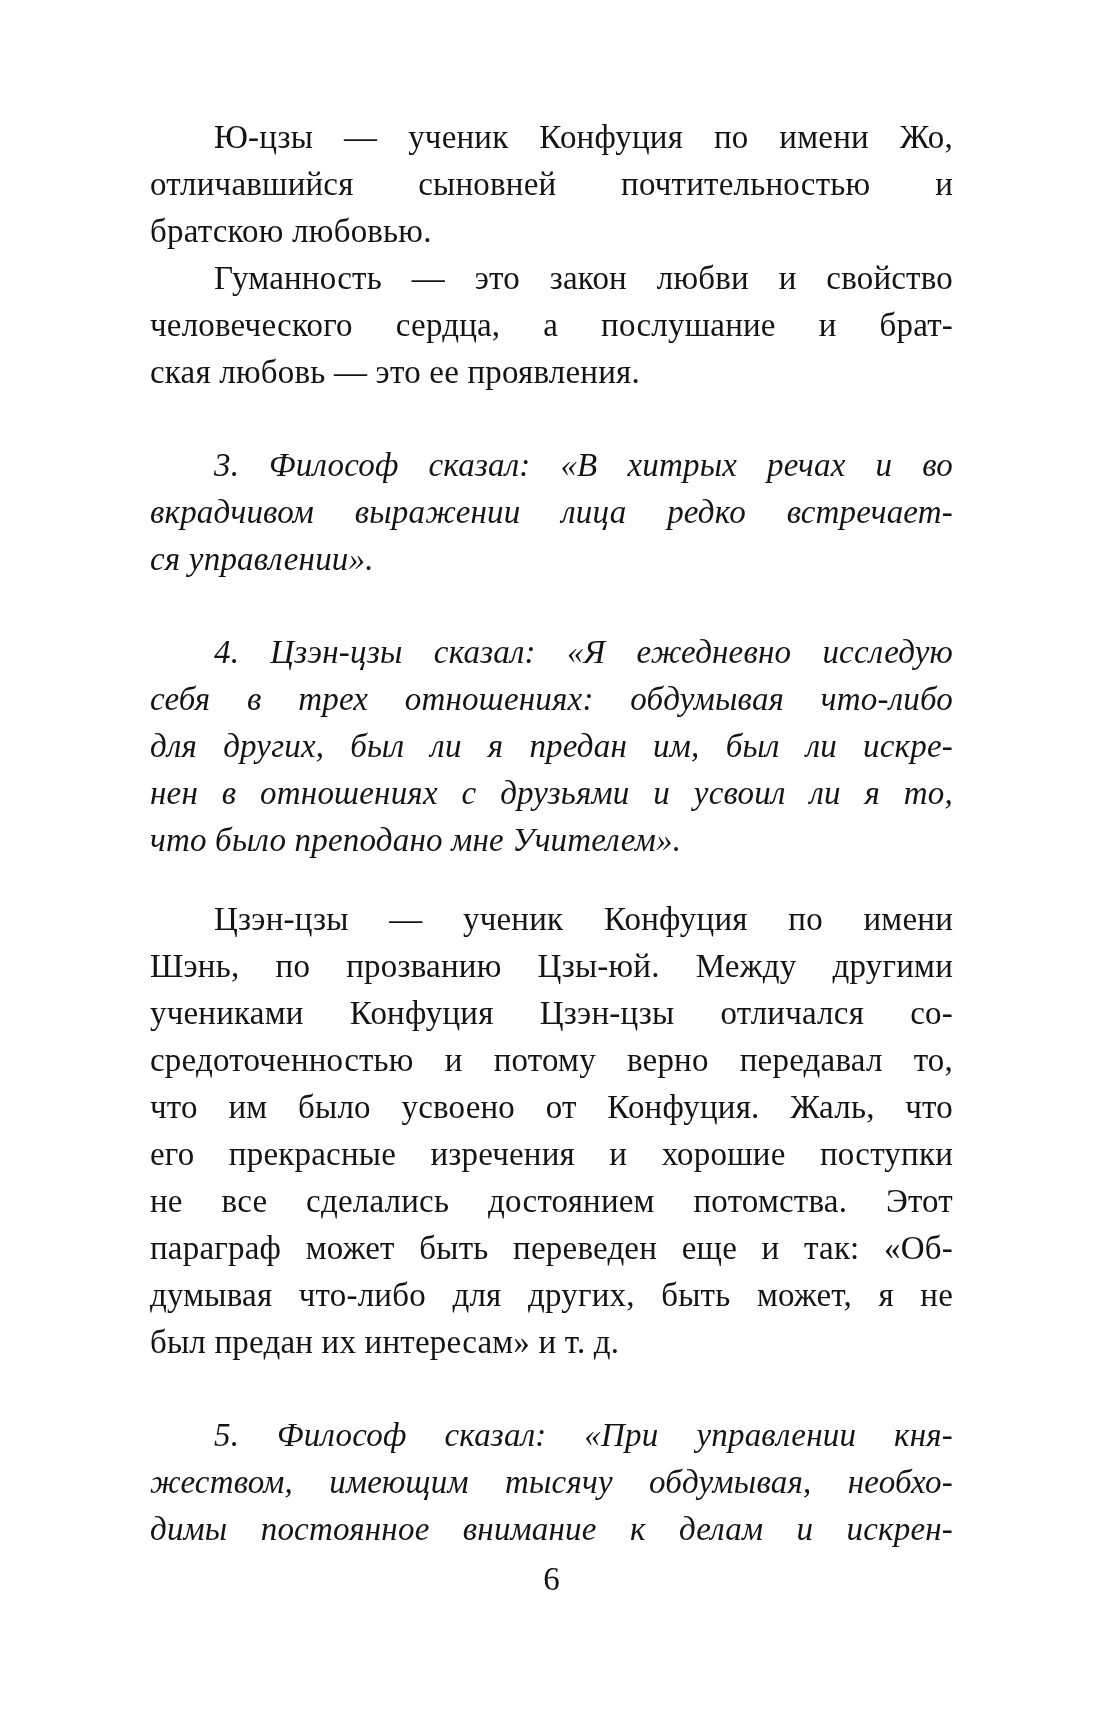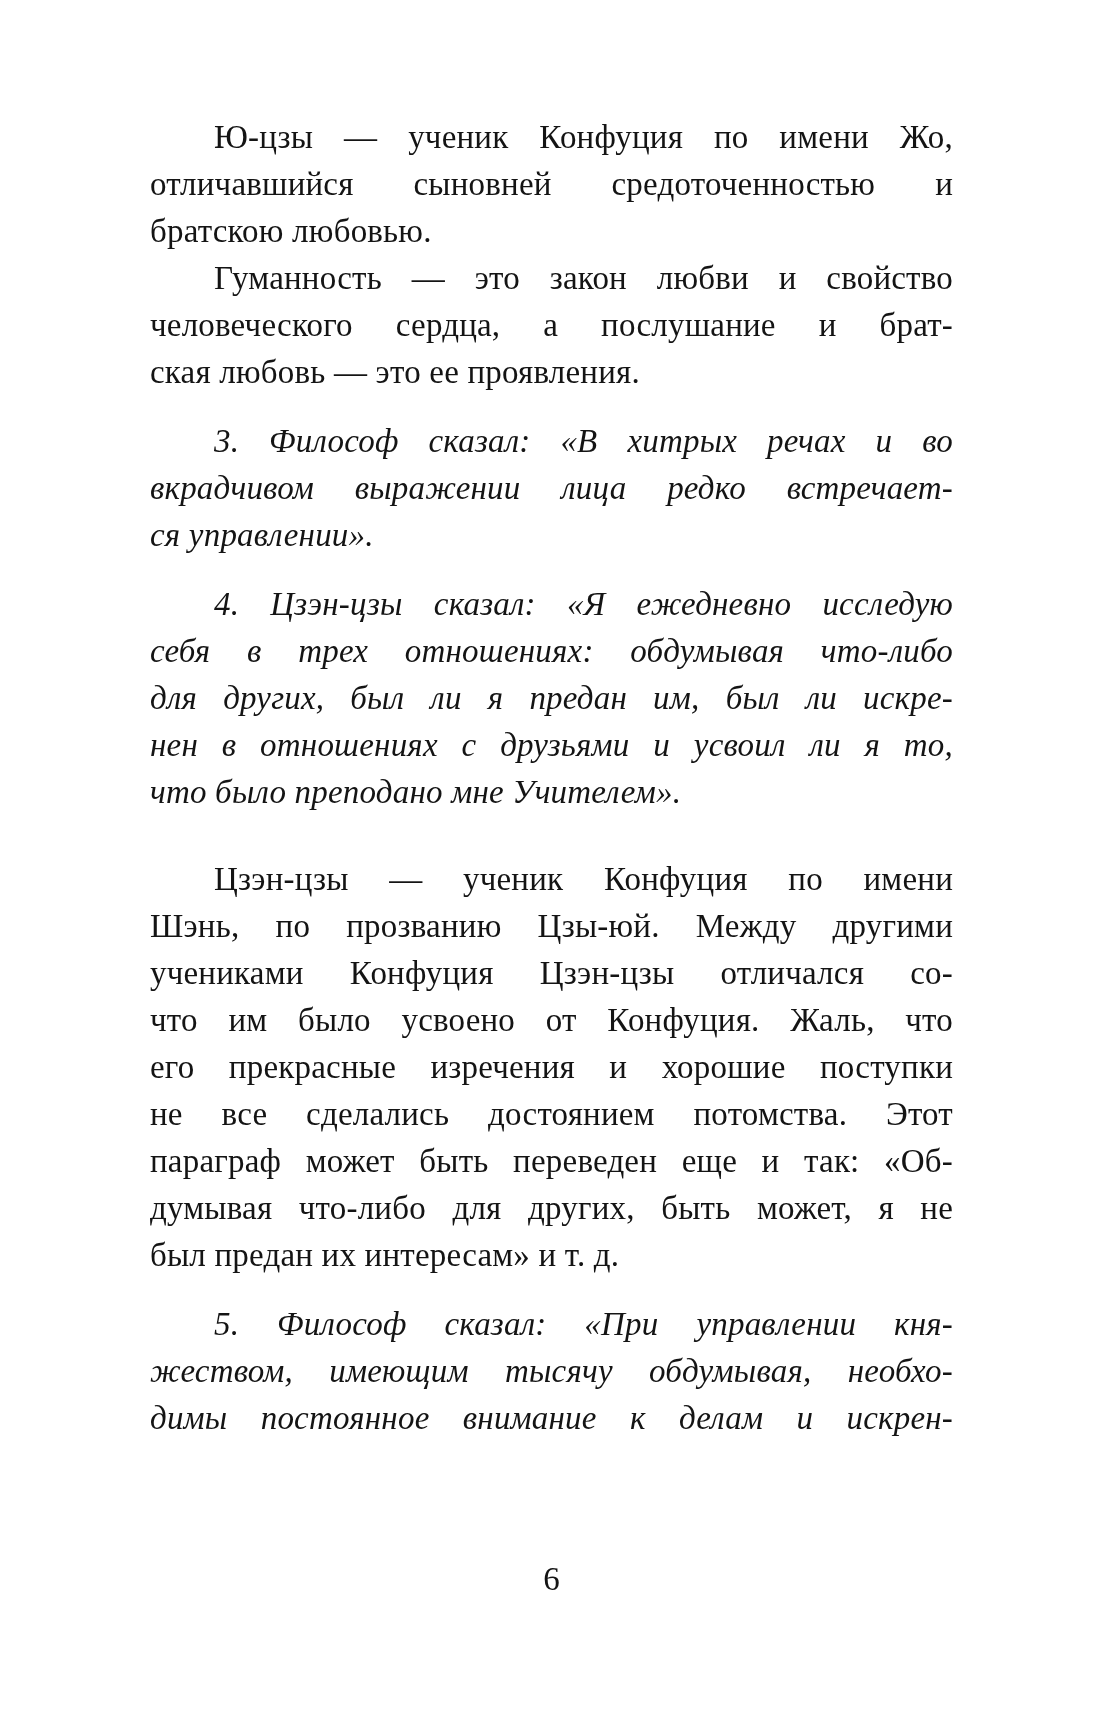--- a/index.html
+++ b/index.html
@@ -19,22 +19,22 @@
   .text-block {
     position: absolute;
     left: 150px;
     top: 114px;
     width: 803px;
   }
   .para {
     margin: 0;
     padding: 0;
   }
-  .para.break-section { margin-top: 22px; }
-  .para.break-minor   { margin-top: 40px; }
+  .para.break-section { margin-top: 46px; }
+  .para.break-minor   { margin-top: 32px; }
   .line {
     display: block;
     height: 47px;
     line-height: 47px;
     font-size: 33px;
     letter-spacing: 0.2px;
     text-align: justify;
     text-align-last: justify;
   }
   .line.last {
@@ -58,21 +58,21 @@
     text-align: center;
   }
 </style>
 </head>
 <body>
 
 <div class="page">
   <main class="text-block" id="text-block">
       <p class="para commentary">
         <span class="line">Ю-цзы — ученик Конфуция по имени Жо,</span>
-        <span class="line">отличавшийся сыновней средоточенностью и</span>
+        <span class="line">отличавшийся сыновней почтительностью и</span>
         <span class="line last">братскою любовью.</span>
       </p>
       <p class="para commentary">
         <span class="line">Гуманность — это закон любви и свойство</span>
         <span class="line">человеческого сердца, а послушание и брат-</span>
         <span class="line last">ская любовь — это ее проявления.</span>
       </p>
       <p class="para saying break-section">
         <span class="line">3. Философ сказал: «В хитрых речах и во</span>
         <span class="line">вкрадчивом выражении лица редко встречает-</span>
@@ -82,20 +82,21 @@
         <span class="line">4. Цзэн-цзы сказал: «Я ежедневно исследую</span>
         <span class="line">себя в трех отношениях: обдумывая что-либо</span>
         <span class="line">для других, был ли я предан им, был ли искре-</span>
         <span class="line">нен в отношениях с друзьями и усвоил ли я то,</span>
         <span class="line last">что было преподано мне Учителем».</span>
       </p>
       <p class="para commentary break-minor">
         <span class="line">Цзэн-цзы — ученик Конфуция по имени</span>
         <span class="line">Шэнь, по прозванию Цзы-юй. Между другими</span>
         <span class="line">учениками Конфуция Цзэн-цзы отличался со-</span>
+        <span class="line">средоточенностью и потому верно передавал то,</span>
         <span class="line">что им было усвоено от Конфуция. Жаль, что</span>
         <span class="line">его прекрасные изречения и хорошие поступки</span>
         <span class="line">не все сделались достоянием потомства. Этот</span>
         <span class="line">параграф может быть переведен еще и так: «Об-</span>
         <span class="line">думывая что-либо для других, быть может, я не</span>
         <span class="line last">был предан их интересам» и т. д.</span>
       </p>
       <p class="para saying break-section">
         <span class="line">5. Философ сказал: «При управлении кня-</span>
         <span class="line">жеством, имеющим тысячу обдумывая, необхо-</span>

